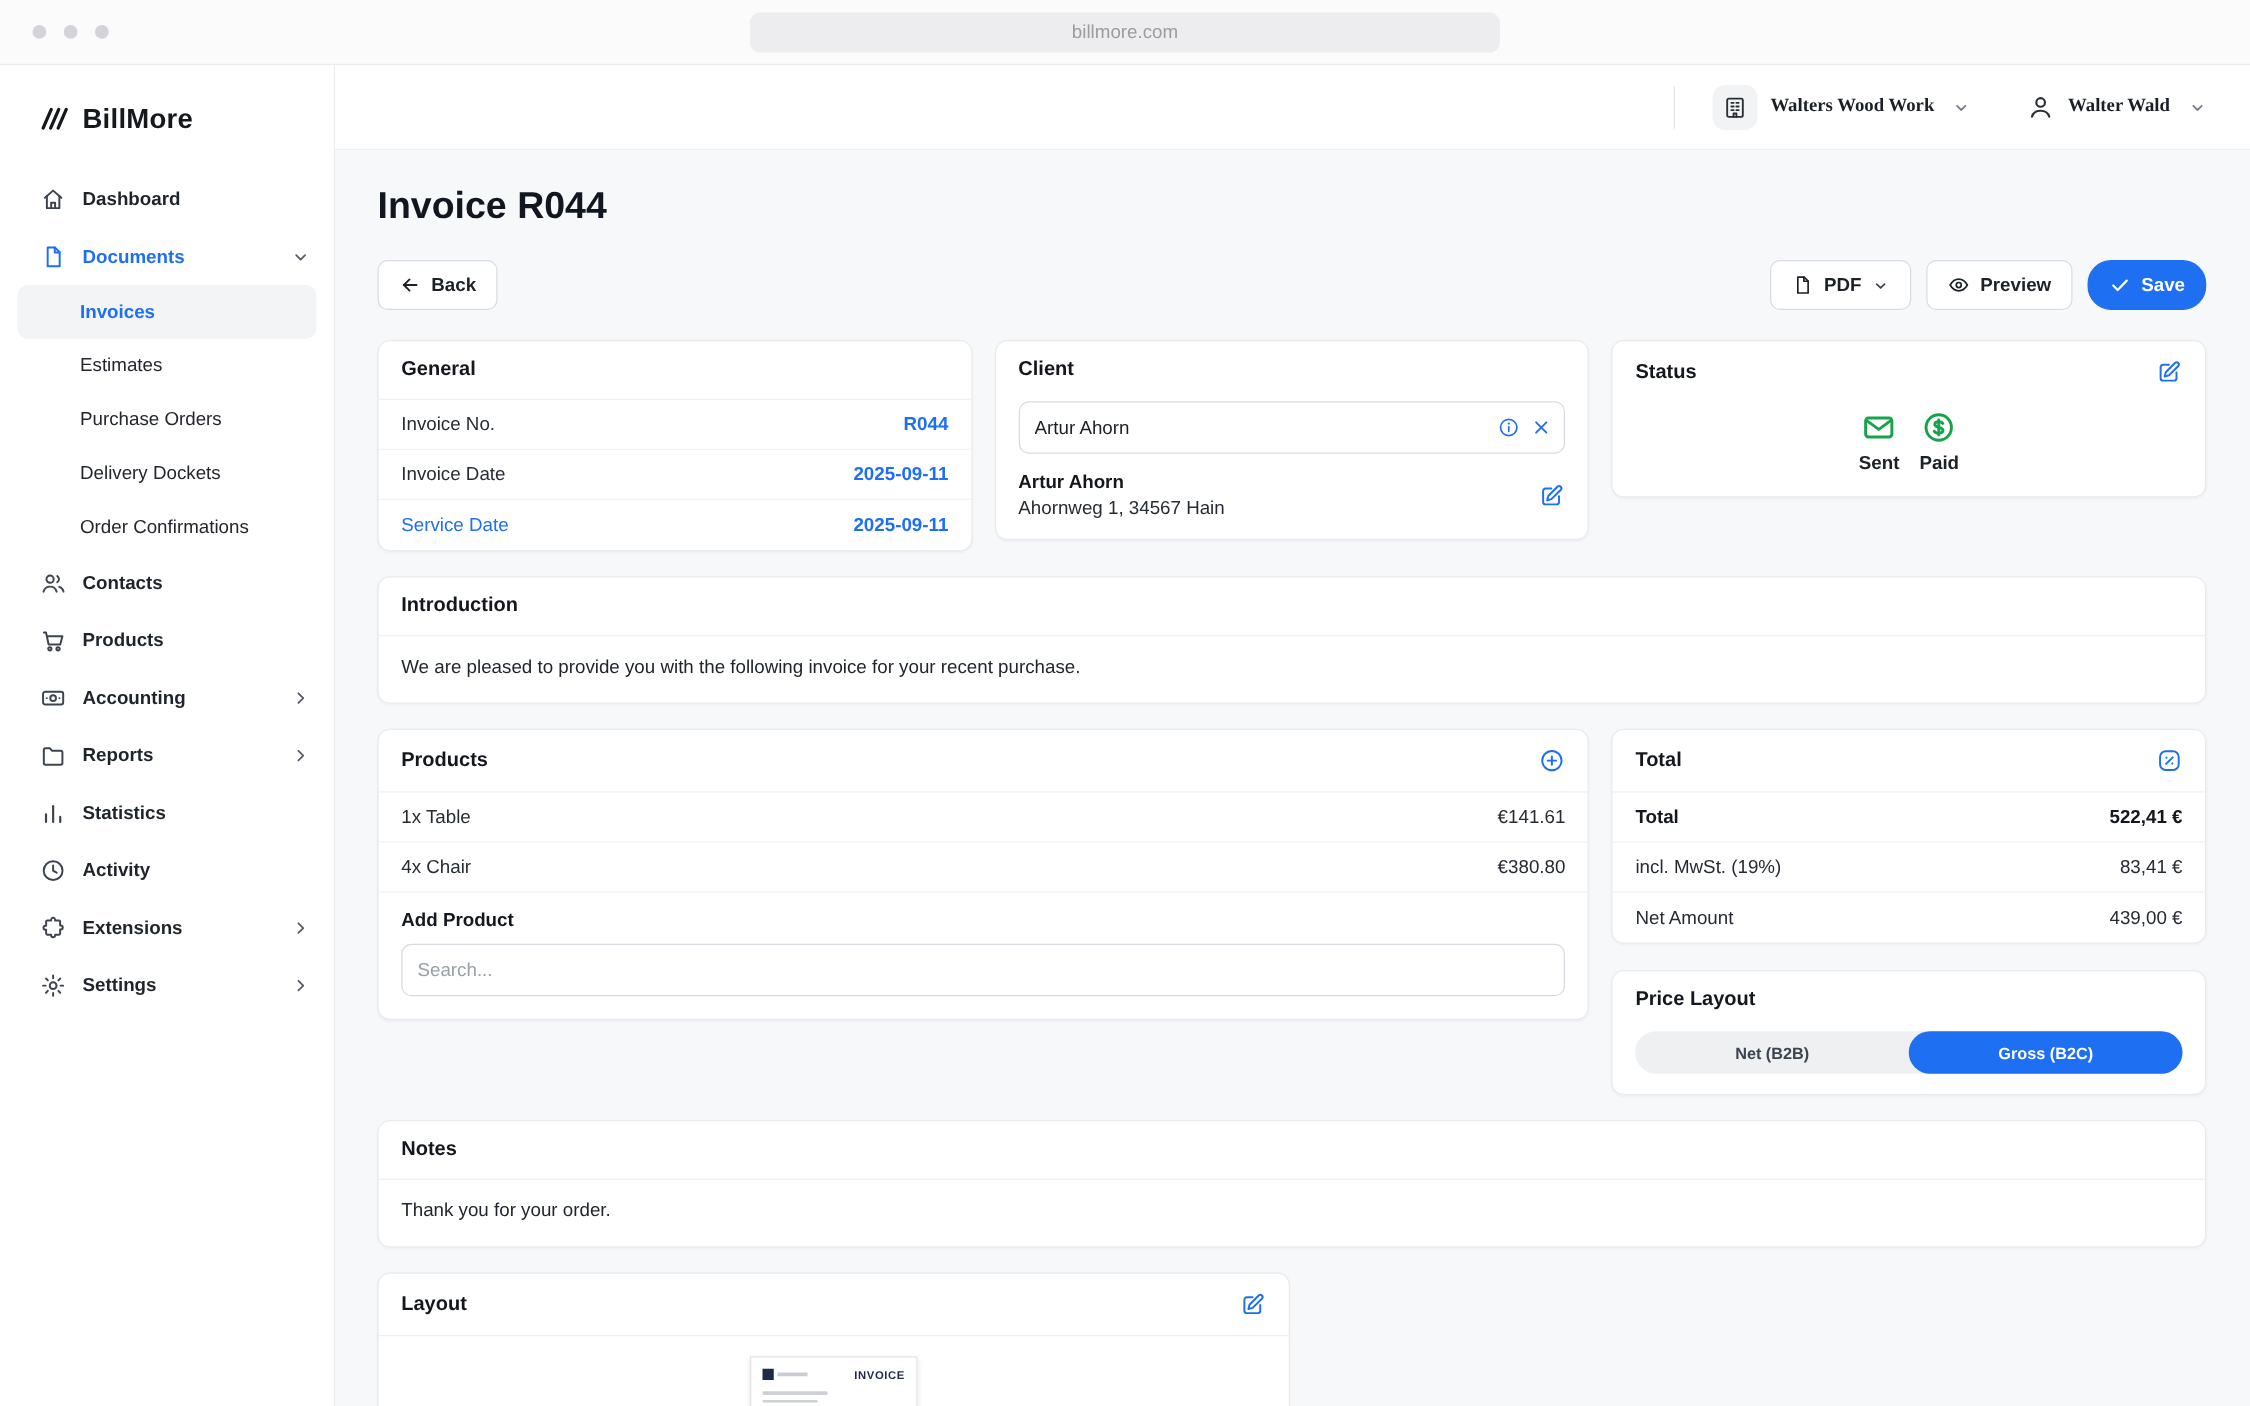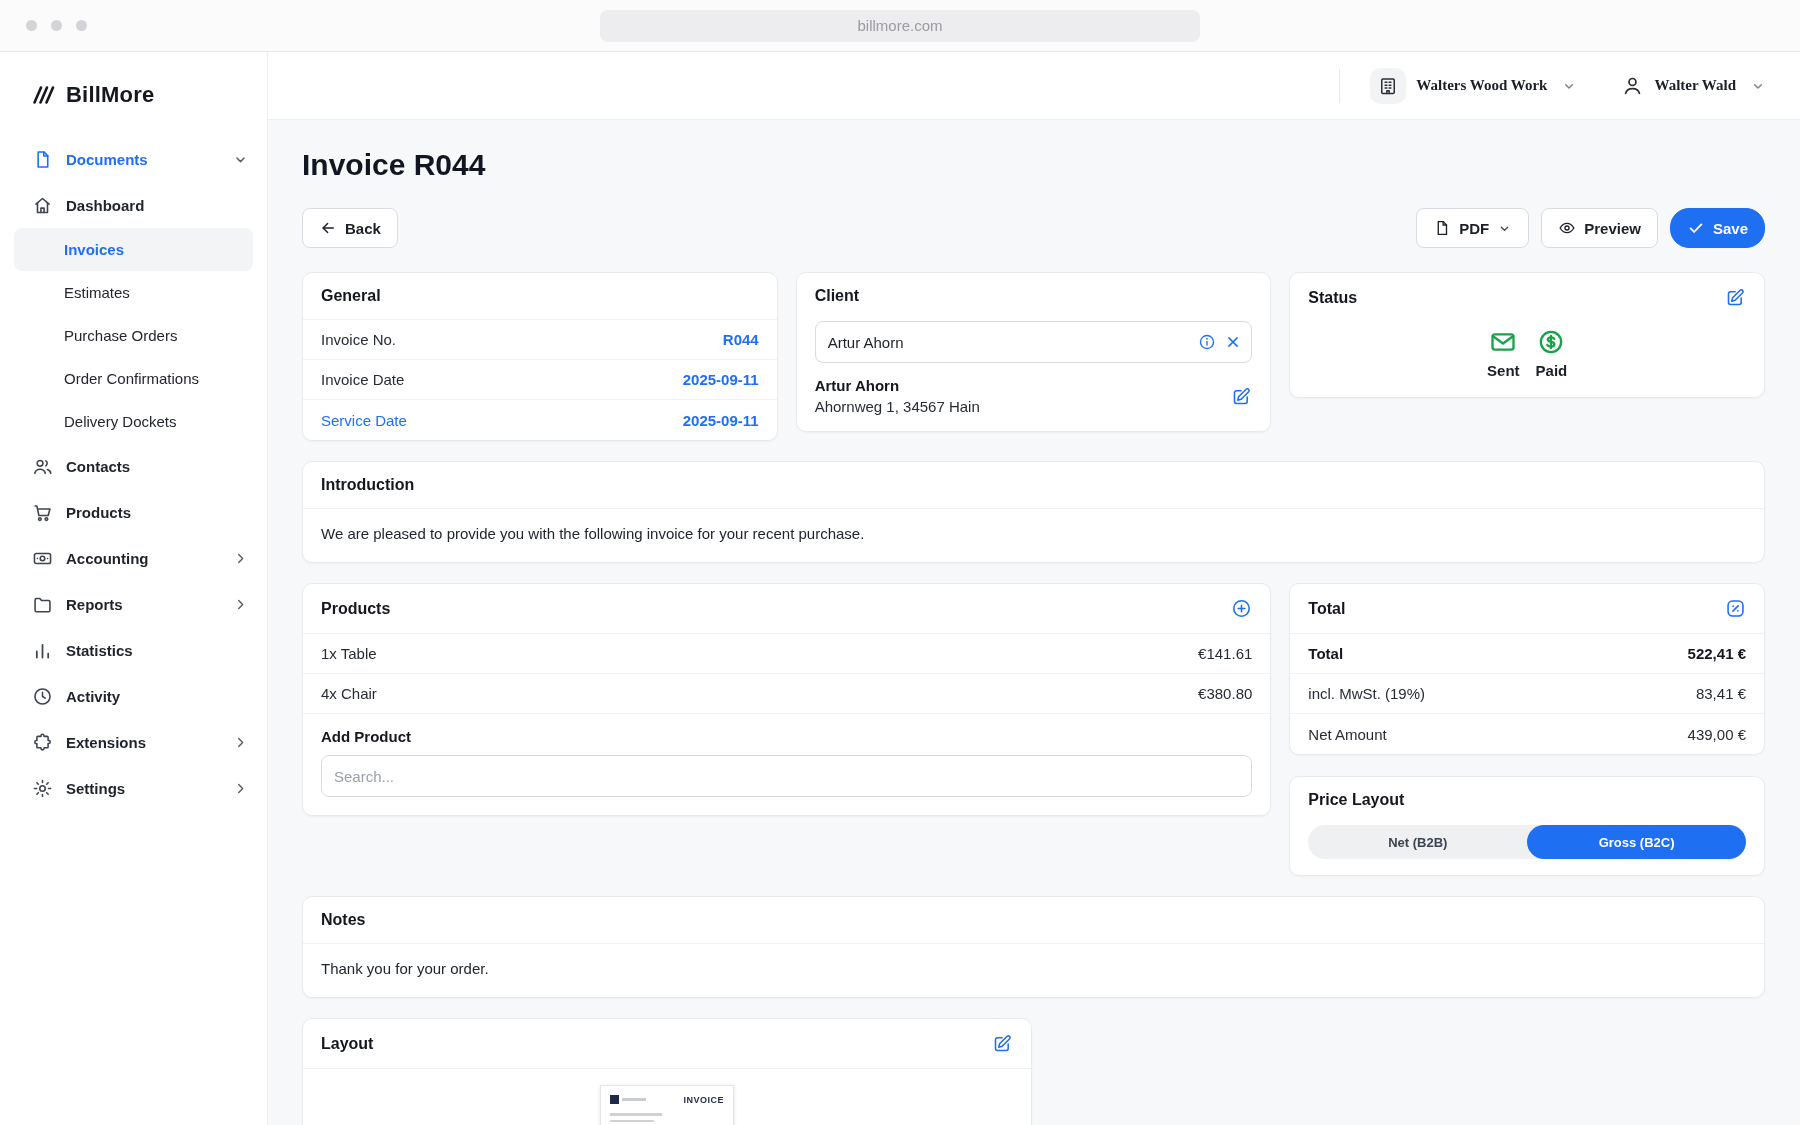--- a/index.html
+++ b/index.html
@@ -130,55 +130,55 @@
       <div class="logo">
         <svg viewBox="0 0 28 24" fill="none" stroke="currentColor" stroke-width="2.6" stroke-linecap="round">
             <path d="M4.5 19.5 11 4.5"></path>
             <path d="M10.5 19.5 17 4.5"></path>
             <path d="M16.5 19.5 23 4.5"></path>
           </svg>
         <span class="logo-text">BillMore</span>
       </div>
 
       <nav>
+        <div class="nav-item">
+          <svg class="ic" viewBox="0 0 24 24" fill="none" stroke="currentColor" stroke-width="1.8" stroke-linecap="round" stroke-linejoin="round">
+              <path d="M4.5 10.5 12 4l7.5 6.5"></path>
+              <path d="M6.3 9v11h11.4V9"></path>
+              <path d="M10.2 20v-5h3.6v5"></path>
+            </svg>
+          <span>Dashboard</span>
+        </div>
+
         <div class="nav-item active">
           <svg class="ic" viewBox="0 0 24 24" fill="none" stroke="currentColor" stroke-width="1.8" stroke-linecap="round" stroke-linejoin="round">
               <path d="M7 3.5h6.8L18 7.8V20.5H7z"></path>
               <path d="M13.5 3.5v4.5H18"></path>
             </svg>
           <span>Documents</span>
           <svg class="nav-chevron" viewBox="0 0 24 24" fill="none" stroke="currentColor" stroke-width="2" stroke-linecap="round" stroke-linejoin="round">
               <path d="M7 10l5 5 5-5"></path>
             </svg>
         </div>
 
-        <div class="nav-item">
-          <svg class="ic" viewBox="0 0 24 24" fill="none" stroke="currentColor" stroke-width="1.8" stroke-linecap="round" stroke-linejoin="round">
-              <path d="M4.5 10.5 12 4l7.5 6.5"></path>
-              <path d="M6.3 9v11h11.4V9"></path>
-              <path d="M10.2 20v-5h3.6v5"></path>
-            </svg>
-          <span>Dashboard</span>
-        </div>
-
         <div>
           <div class="sub-item selected">
               <span>Invoices</span>
             </div>
           <div class="sub-item">
               <span>Estimates</span>
             </div>
           <div class="sub-item">
               <span>Purchase Orders</span>
             </div>
           <div class="sub-item">
+              <span>Delivery Dockets</span>
+            </div>
+          <div class="sub-item">
               <span>Order Confirmations</span>
-            </div>
-          <div class="sub-item">
-              <span>Delivery Dockets</span>
             </div>
         </div>
 
         <div class="nav-item">
           <svg class="ic" viewBox="0 0 24 24" fill="none" stroke="currentColor" stroke-width="1.8" stroke-linecap="round" stroke-linejoin="round">
               <circle cx="9.2" cy="8.4" r="3.3"></circle>
               <path d="M3.2 19.8c.8-3 3.2-4.6 6-4.6s5.2 1.6 6 4.6"></path>
               <path d="M15.8 5.6a3.3 3.3 0 0 1 0 5.6"></path>
               <path d="M17.6 15.4c2 .6 3.4 2 3.9 4.4"></path>
             </svg>

